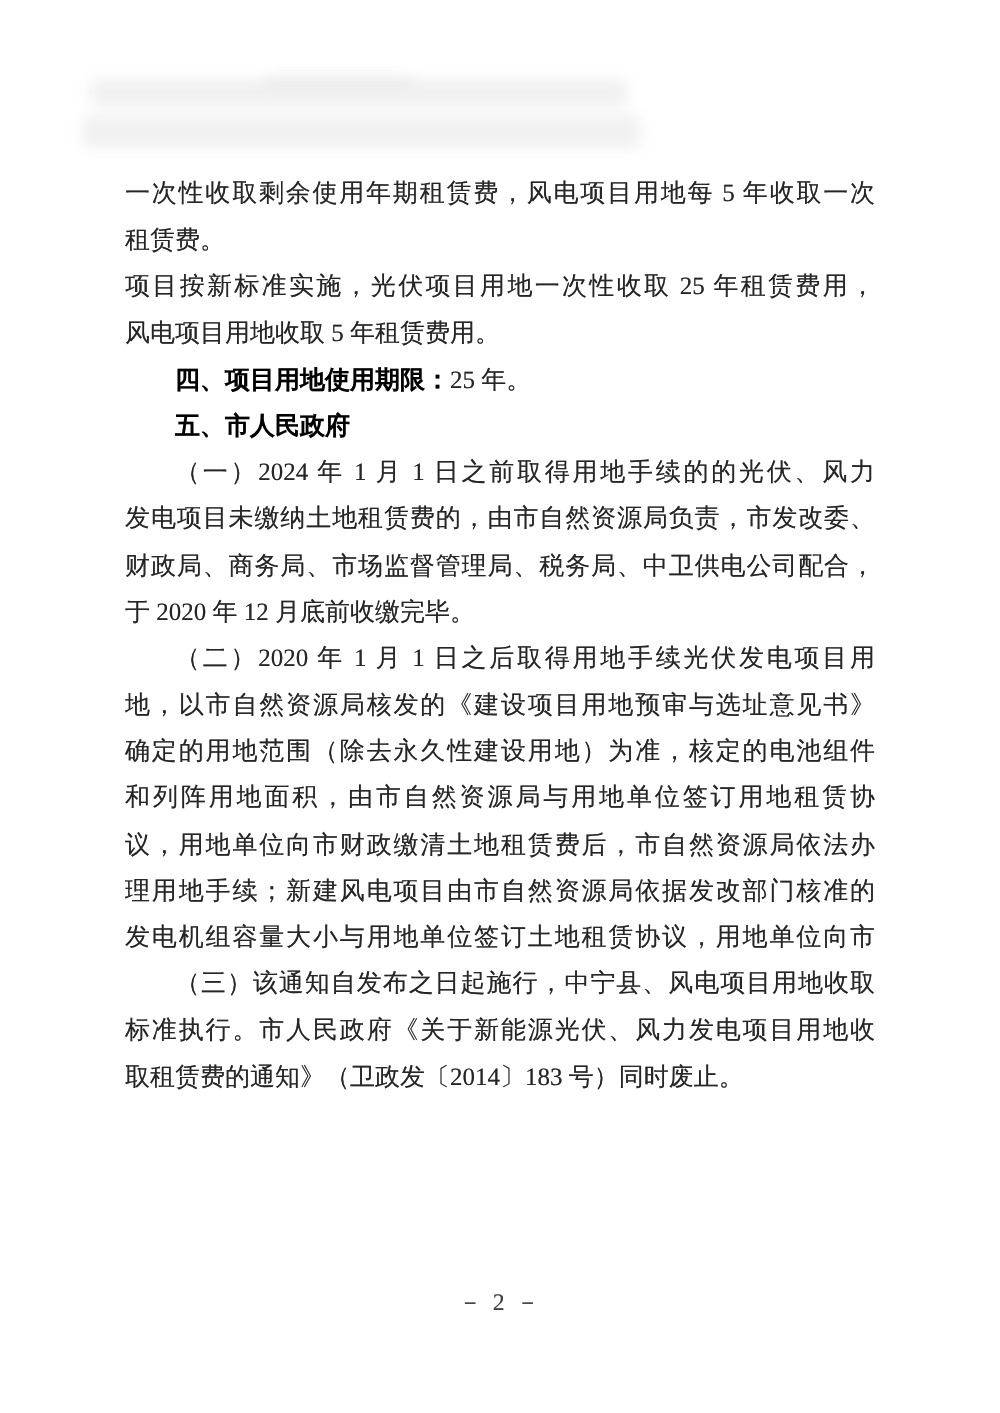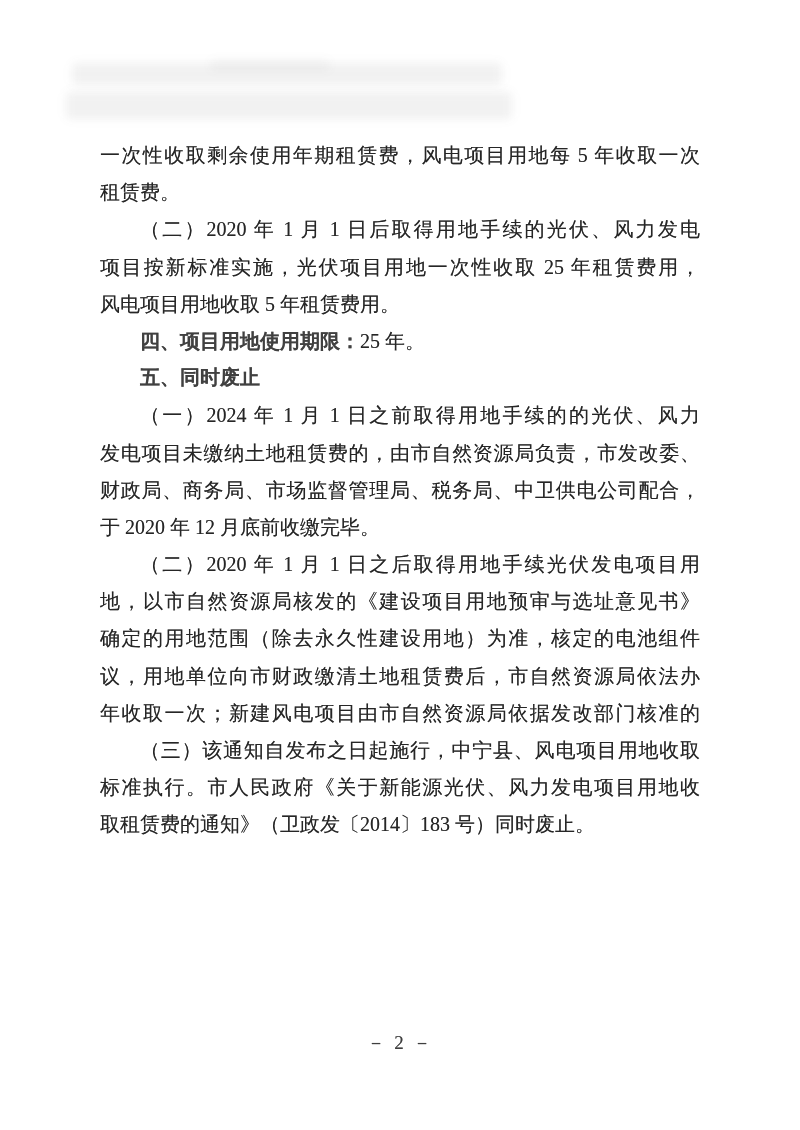--- a/index.html
+++ b/index.html
@@ -37,23 +37,23 @@
     height: 37.2px;
     line-height: 37.2px;
     font-size: 20px;
     white-space: normal;
     text-shadow: 0 0 0.5px rgba(38, 38, 38, 0.55);
   }
   .ind { text-indent: 40px; }
   .jfy { text-align: justify; text-align-last: justify; }
   .end { text-align: right; text-align-last: left; }
   .bold {
-    font-family: Liberation Mono, monospace;
+    font-family: Liberation Serif, serif;
     font-weight: 700;
-    color: #404040;
+    color: #000000;
   }
   .footer {
     position: absolute;
     top: 1030px;
     left: 0;
     width: 100%;
     text-align: center;
     font-size: 19px;
     line-height: 26px;
     color: #3f3f3f;
@@ -66,37 +66,38 @@
 
 <div class="page">
 
   <div class="ghost g1"></div>
   <div class="ghost g2"></div>
   <div class="ghost g3"></div>
 
   <div class="content">
     <div class="line jfy">一次性收取剩余使用年期租赁费，风电项目用地每 5 年收取一次</div>
     <div class="line end">租赁费。</div>
-    <div class="line ind jfy">（二）2020 年 1 月 1 日后取得用地手续的光伏、风力发电</div>
     <div class="line jfy">项目按新标准实施，光伏项目用地一次性收取 25 年租赁费用，</div>
     <div class="line end">风电项目用地收取 5 年租赁费用。</div>
 
     <div class="line ind end"><span class="bold">四、项目用地使用期限：</span><span>25 年。</span></div>
 
-    <div class="line ind end bold">五、同时废止</div>
+    <div class="line ind end bold">五、市人民政府</div>
 
     <div class="line ind jfy">（一）2024 年 1 月 1 日之前取得用地手续的的光伏、风力</div>
     <div class="line jfy">发电项目未缴纳土地租赁费的，由市自然资源局负责，市发改委、</div>
     <div class="line jfy">财政局、商务局、市场监督管理局、税务局、中卫供电公司配合，</div>
     <div class="line end">于 2020 年 12 月底前收缴完毕。</div>
     <div class="line ind jfy">（二）2020 年 1 月 1 日之后取得用地手续光伏发电项目用</div>
     <div class="line jfy">地，以市自然资源局核发的《建设项目用地预审与选址意见书》</div>
     <div class="line jfy">确定的用地范围（除去永久性建设用地）为准，核定的电池组件</div>
+    <div class="line jfy">和列阵用地面积，由市自然资源局与用地单位签订用地租赁协</div>
     <div class="line jfy">议，用地单位向市财政缴清土地租赁费后，市自然资源局依法办</div>
-    <div class="line jfy">年收取一次；新建风电项目由市自然资源局依据发改部门核准的</div>
+    <div class="line jfy">理用地手续；新建风电项目由市自然资源局依据发改部门核准的</div>
+    <div class="line jfy">发电机组容量大小与用地单位签订土地租赁协议，用地单位向市</div>
     <div class="line ind jfy">（三）该通知自发布之日起施行，中宁县、风电项目用地收取</div>
     <div class="line jfy">标准执行。市人民政府《关于新能源光伏、风力发电项目用地收</div>
     <div class="line end">取租赁费的通知》（卫政发〔2014〕183 号）同时废止。</div>
   </div>
 
   <div class="footer">－ 2 －</div>
 
 </div>
 
 </body></html>

